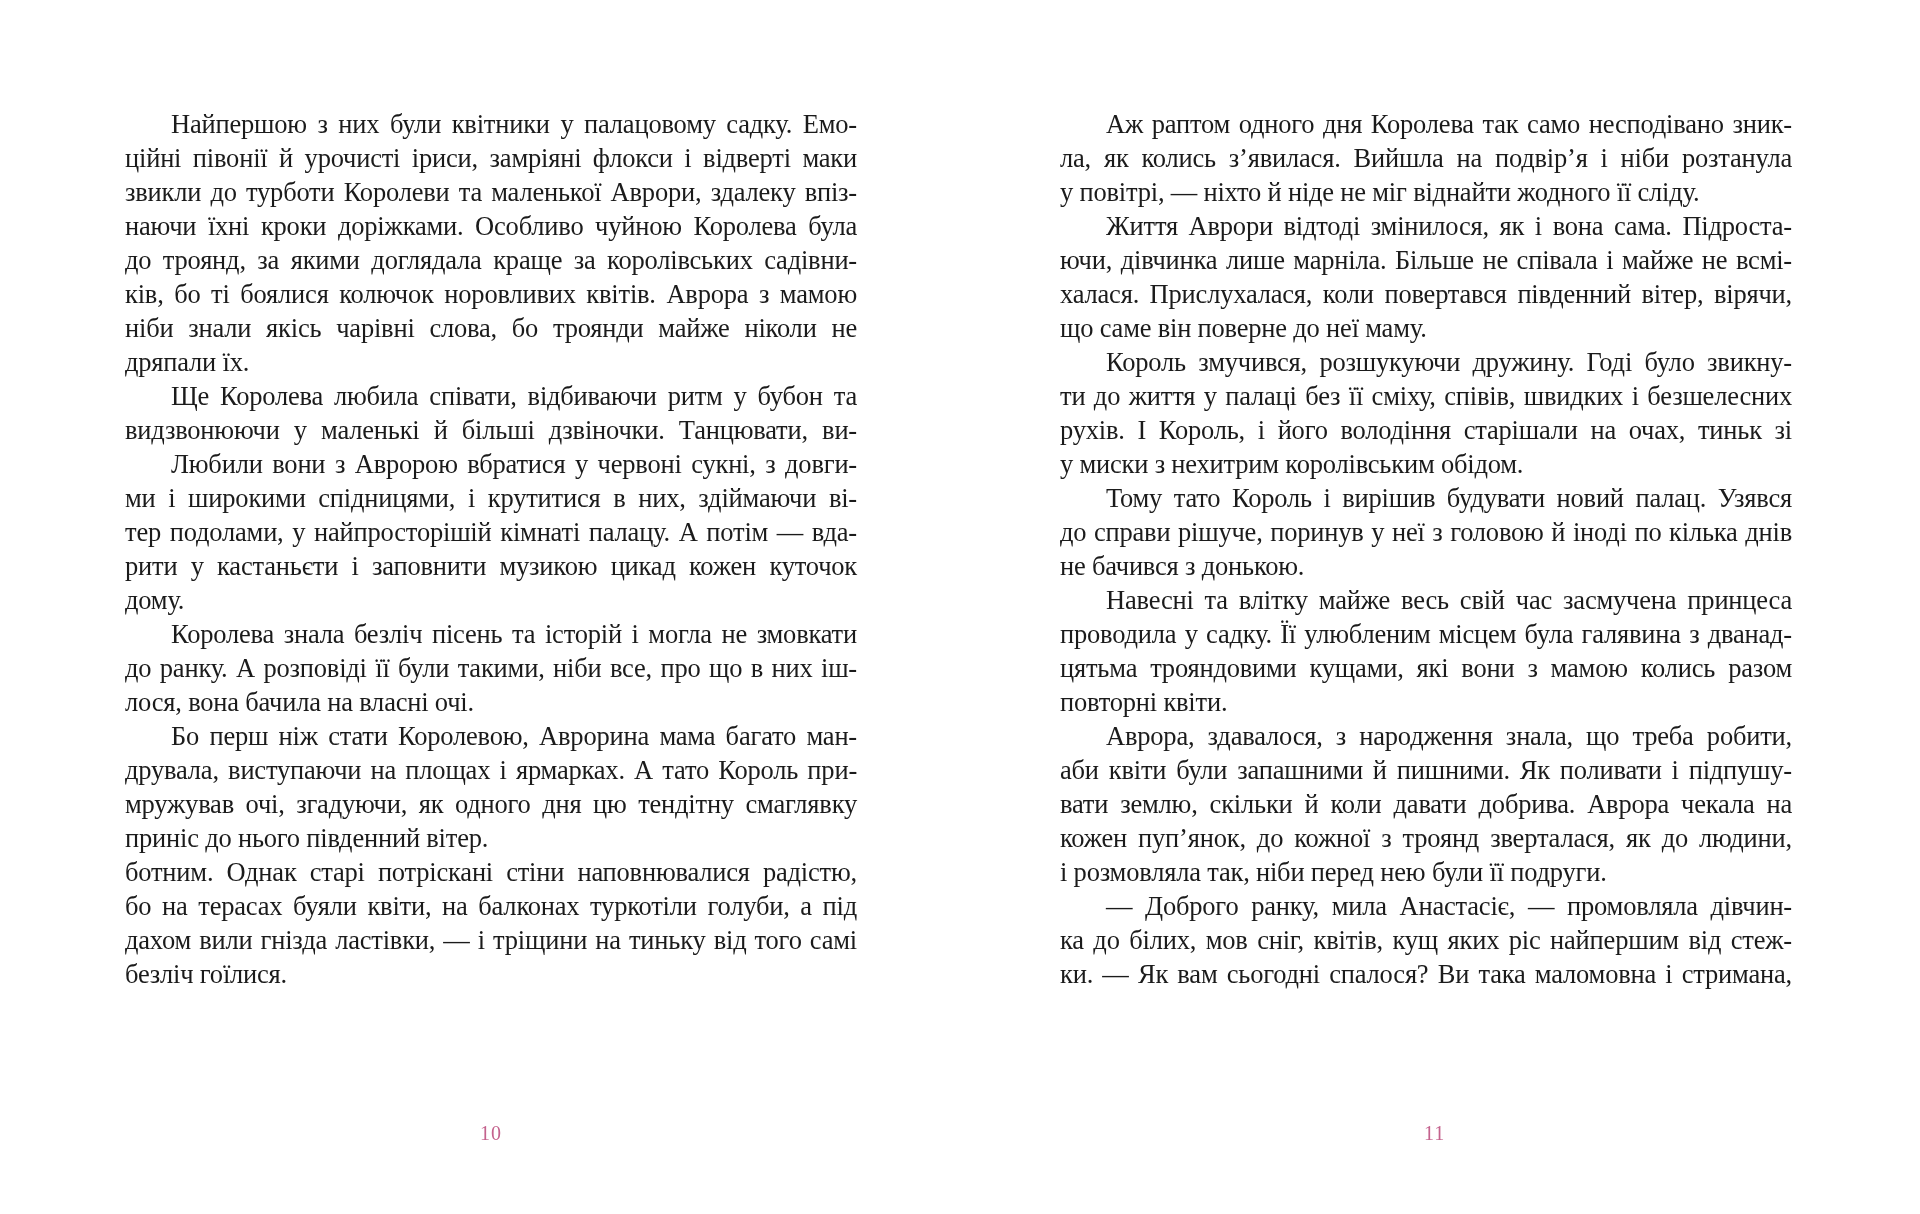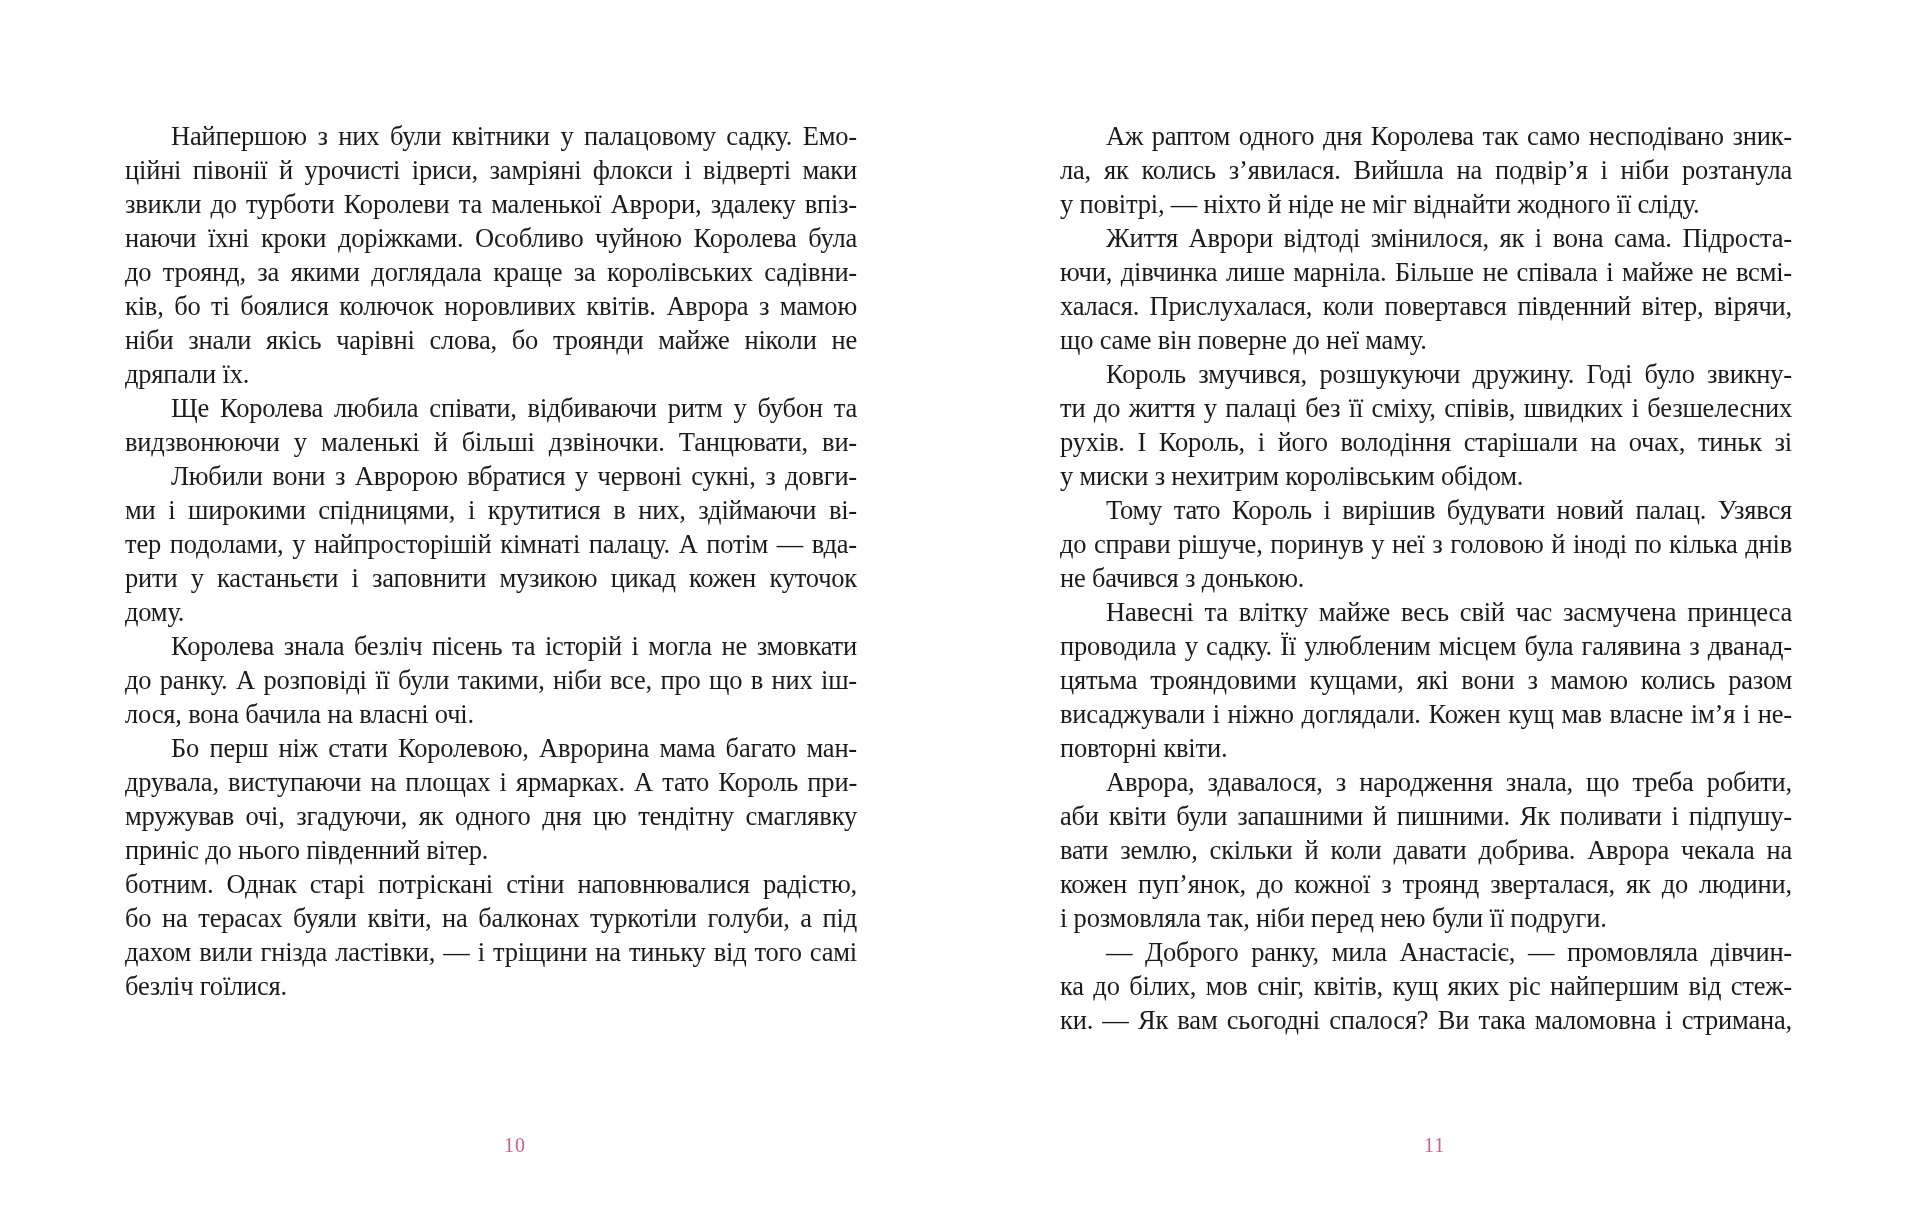--- a/index.html
+++ b/index.html
@@ -6,21 +6,21 @@
   body {
     width: 1920px; height: 1214px;
     background: #ffffff;
     position: relative;
     overflow: hidden;
     font-family: "Liberation Serif", "DejaVu Serif", serif;
     color: #1b1b1b;
   }
   .page {
     position: absolute;
-    top: 12px;
+    top: 0;
     width: 960px;
     height: 862px;
   }
   .page-left { left: 0; }
   .page-right { left: 960px; }
   .column {
     position: absolute;
     top: 107px;
     width: 732px;
   }
@@ -41,21 +41,21 @@
   .line.last { text-align-last: left; }
   .page-number {
     position: absolute;
     top: 1120px;
     font-size: 20px;
     line-height: 26px;
     color: #c4628d;
     font-family: "Liberation Serif", "DejaVu Serif", serif;
     letter-spacing: 1px;
   }
-  .page-left .page-number { left: 480px; margin-left: 24px; }
+  .page-left .page-number { left: 480px; }
   .page-right .page-number { left: 464px; }
 </style>
 </head>
 <body>
 
 <div class="page page-left">
   <div class="column">
 
     <div>
       <span class="line indent">Найпершою з них були квітники у палацовому садку. Емо-</span>
@@ -130,21 +130,20 @@
     <div>
       <span class="line indent">Тому тато Король і вирішив будувати новий палац. Узявся</span>
       <span class="line">до справи рішуче, поринув у неї з головою й іноді по кілька днів</span>
       <span class="line last">не бачився з донькою.</span>
     </div>
 
     <div>
       <span class="line indent">Навесні та влітку майже весь свій час засмучена принцеса</span>
       <span class="line">проводила у садку. Її улюбленим місцем була галявина з дванад-</span>
       <span class="line">цятьма трояндовими кущами, які вони з мамою колись разом</span>
-      <span class="line">висаджували і ніжно доглядали. Кожен кущ мав власне ім’я і не-</span>
       <span class="line last">повторні квіти.</span>
     </div>
 
     <div>
       <span class="line indent">Аврора, здавалося, з народження знала, що треба робити,</span>
       <span class="line">аби квіти були запашними й пишними. Як поливати і підпушу-</span>
       <span class="line">вати землю, скільки й коли давати добрива. Аврора чекала на</span>
       <span class="line">кожен пуп’янок, до кожної з троянд зверталася, як до людини,</span>
       <span class="line last">і розмовляла так, ніби перед нею були її подруги.</span>
     </div>

